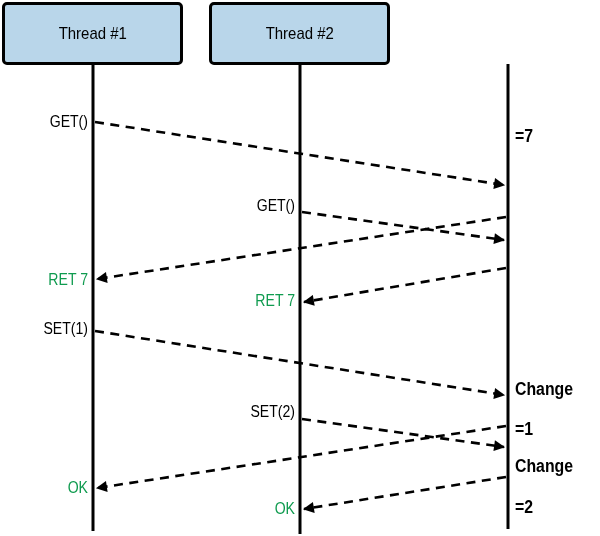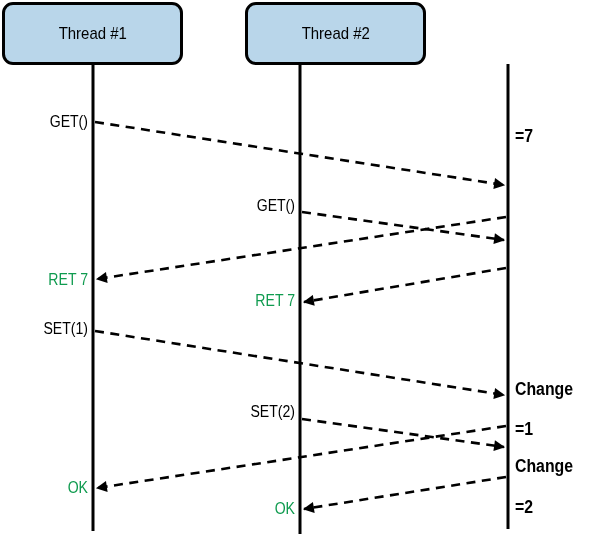--- a/index.html
+++ b/index.html
@@ -20,21 +20,21 @@
     left: 0; top: 0;
   }
   .actor-box {
     position: absolute;
     top: 2px;
     width: 181px;
     height: 63px;
     box-sizing: border-box;
     background: #b9d6ea;
     border: 3px solid #000000;
-    border-radius: 11px;
+    border-radius: 5px;
     display: flex;
     align-items: center;
     justify-content: center;
   }
   .actor-box .actor-label {
     font-size: 17px;
     color: #000000;
     transform: scaleX(0.88);
     transform-origin: center center;
     white-space: nowrap;
@@ -88,21 +88,21 @@
     <line x1="506" y1="268" x2="304" y2="302" stroke="#000000" stroke-width="2.6" stroke-dasharray="9 6.5" marker-end="url(#ah)"></line>
     <line x1="95" y1="331" x2="504" y2="395" stroke="#000000" stroke-width="2.6" stroke-dasharray="9 6.5" marker-end="url(#ah)"></line>
     <line x1="302" y1="419" x2="504" y2="447" stroke="#000000" stroke-width="2.6" stroke-dasharray="9 6.5" marker-end="url(#ah)"></line>
     <line x1="506" y1="426" x2="97" y2="488" stroke="#000000" stroke-width="2.6" stroke-dasharray="9 6.5" marker-end="url(#ah)"></line>
     <line x1="506" y1="477" x2="304" y2="509" stroke="#000000" stroke-width="2.6" stroke-dasharray="9 6.5" marker-end="url(#ah)"></line>
   </svg>
 
   <div class="actor-box" style="left:2px;">
     <span class="actor-label">Thread #1</span>
   </div>
-  <div class="actor-box" style="left:209px;margin-left:36px;">
+  <div class="actor-box" style="left:209px;">
     <span class="actor-label">Thread #2</span>
   </div>
 
   <div class="msg-label" style="left:6px; top:112px;">GET()</div>
   <div class="msg-label" style="left:213px; top:196px;">GET()</div>
   <div class="msg-label green" style="left:6px; top:270px;">RET 7</div>
   <div class="msg-label green" style="left:213px; top:291px;">RET 7</div>
   <div class="msg-label" style="left:6px; top:319px;">SET(1)</div>
   <div class="msg-label" style="left:213px; top:402px;">SET(2)</div>
   <div class="msg-label green" style="left:6px; top:478px;">OK</div>

